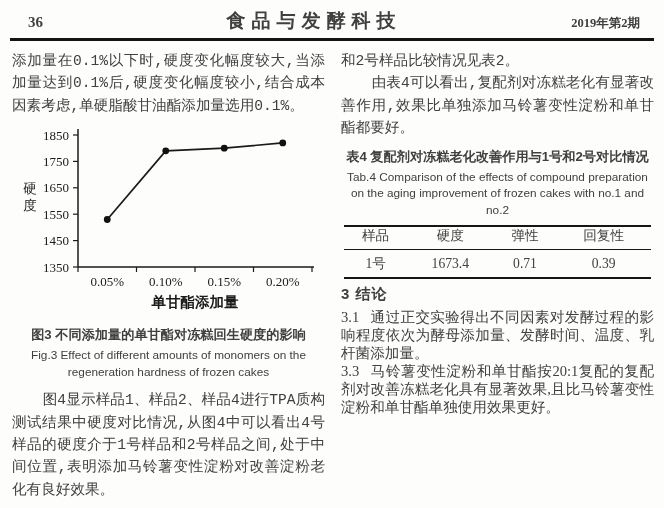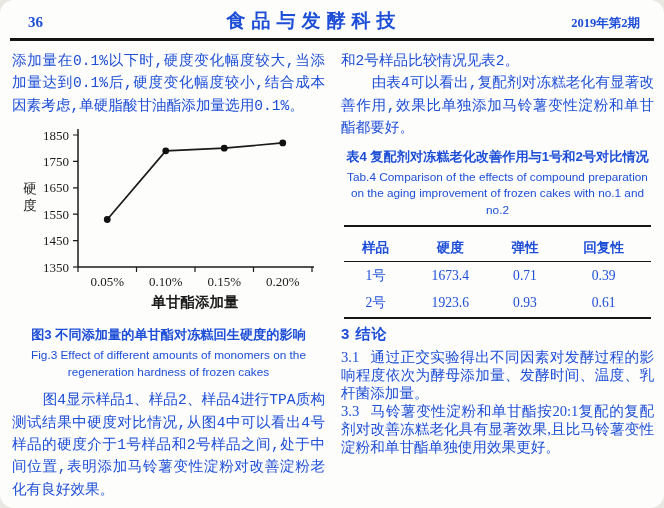--- a/index.html
+++ b/index.html
@@ -1,18 +1,18 @@
 <!DOCTYPE html>
 <html><head>
 <meta charset="utf-8">
 <style>
   html,body{margin:0;padding:0;}
   body{width:664px;height:508px;background:#e9e7e2;}
-  .page{position:relative;width:664px;height:508px;background:#fdfdfb;color:#1d4ed8;
-        font-family:"Liberation Serif",serif;box-sizing:border-box;padding:6px 8px 0 8px;overflow:hidden;border-radius:14px;}
+  .page{position:relative;width:664px;height:508px;background:#fdfdfb;color:#404040;
+        font-family:"Liberation Serif",serif;box-sizing:border-box;padding:6px 8px 0 8px;overflow:hidden;}
   
   .header{display:flex;align-items:baseline;padding:2px 16px 0 20px;}
   .page-num{font-size:15px;font-weight:bold;width:70px;}
   .journal{flex:1;text-align:center;font-weight:bold;font-size:19px;letter-spacing:6px;}
   .issue{width:110px;text-align:right;font-weight:bold;font-size:12.5px;white-space:nowrap;}
   .header-rule{height:3px;background:#141414;margin:4px 2px 0 2px;}
   
   .columns{display:flex;gap:16px;padding:9px 2px 0 4px;}
   .col{width:318px;box-sizing:border-box;}
   .body-text{margin:0;font-size:14.6px;line-height:22.4px;text-align:justify;font-family:Liberation Mono, monospace;}
@@ -22,22 +22,22 @@
   svg text{font-family:"Liberation Serif",serif;fill:#1b1b1b;}
   .cap-zh{text-align:center;font-family:"Liberation Sans",sans-serif;font-weight:bold;font-size:13.2px;margin-top:3px;}
   .cap-en{text-align:center;font-family:"Liberation Sans",sans-serif;font-size:11.8px;line-height:16.5px;
           max-width:292px;margin:3px auto 8px auto;}
   .after-figure{margin-top:9px;}
   
   .tbl-title-zh{text-align:center;font-family:"Liberation Sans",sans-serif;font-weight:bold;font-size:13.2px;margin-top:8px;}
   .tbl-title-en{text-align:center;font-family:"Liberation Sans",sans-serif;font-size:11.8px;line-height:16.5px;
                 max-width:308px;margin:3px auto 0 auto;}
   table{width:98%;margin:7px auto 0 auto;border-collapse:collapse;font-size:13.6px;}
-  thead th{font-weight:bold;border-top:2.2px solid #161616;border-bottom:1.2px solid #161616;
-           padding:12px 0 4px 0;text-align:center;}
+  thead th{font-weight:normal;border-top:2.2px solid #161616;border-bottom:1.2px solid #161616;
+           padding:0 0 4px 0;text-align:center;}
   tbody td{padding:4.6px 0;text-align:center;}
   tbody tr:last-child td{border-bottom:2.2px solid #161616;}
   .sec-heading{font-family:"Liberation Sans",sans-serif;font-weight:bold;font-size:15px;margin:6px 0 4px 0;letter-spacing:1px;}
   .concl{margin:0;font-size:14.6px;line-height:18px;text-align:justify;}
   .concl .num{padding-right:11px;}
 </style>
 </head>
 <body>
 
 <div class="page">
@@ -113,26 +113,20 @@
               <th>回复性</th>
             </tr>
           </thead>
         <tbody>
             <tr>
               <td>1号</td>
               <td>1673.4</td>
               <td>0.71</td>
               <td>0.39</td>
             </tr>
-            <tr>
-              <td>2号</td>
-              <td>1923.6</td>
-              <td>0.93</td>
-              <td>0.61</td>
-            </tr>
           </tbody>
       </table>
 
       <div class="sec-heading">3  结论</div>
 
       <p class="concl"><span class="num">3.1</span><span>通过正交实验得出不同因素对发酵过程的影响程度依次为酵母添加量、发酵时间、温度、乳杆菌添加量。</span></p>
 
 
       <p class="concl"><span class="num">3.3</span><span>马铃薯变性淀粉和单甘酯按20:1复配的复配剂对改善冻糕老化具有显著效果,且比马铃薯变性淀粉和单甘酯单独使用效果更好。</span></p>
     </div>

